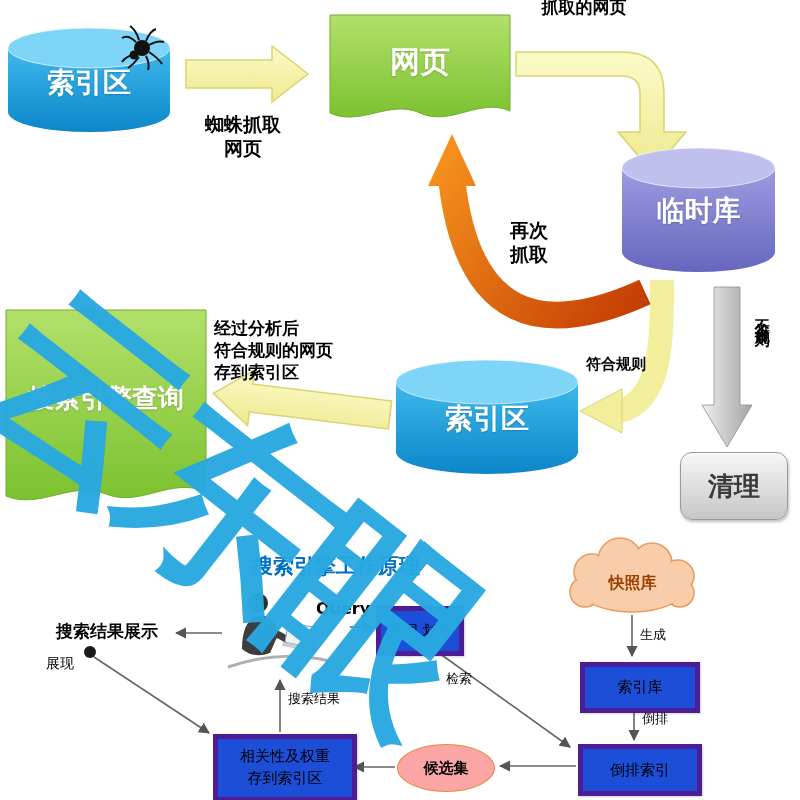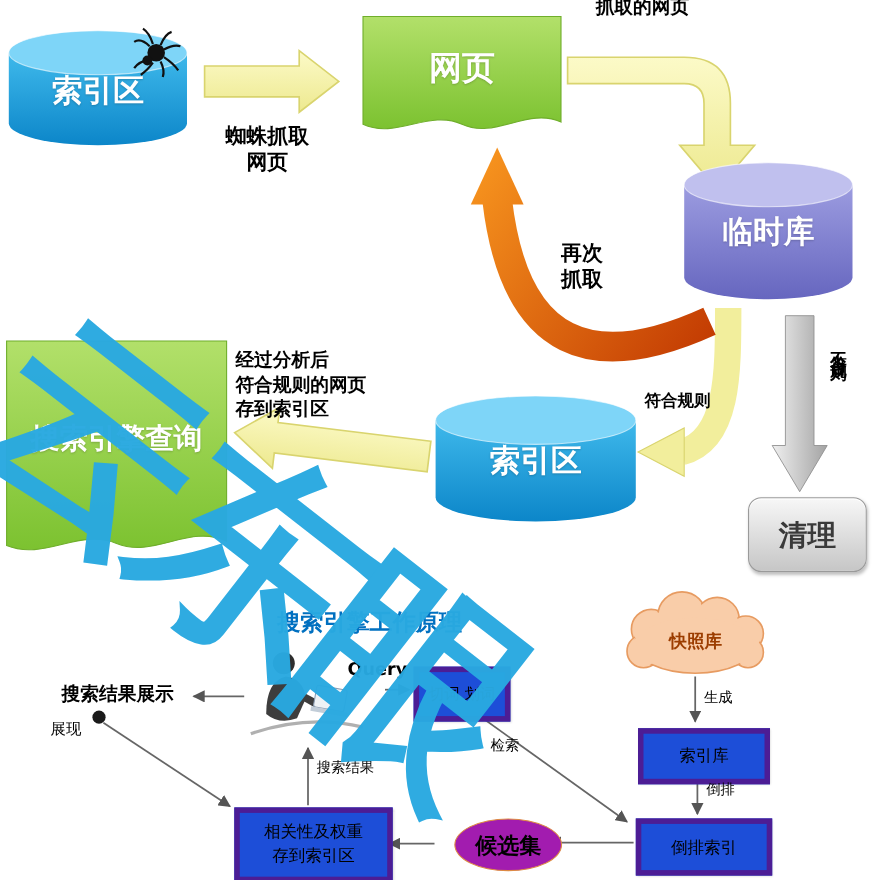--- a/index.html
+++ b/index.html
@@ -10,23 +10,23 @@
   .sm{position:absolute;color:#000;font-weight:normal;font-size:13px;line-height:1.2;z-index:10;}
   .white-label{position:absolute;color:#fff;font-weight:bold;text-align:center;z-index:10;
                text-shadow:0 1px 2px rgba(0,0,0,0.2);}
   .fbox{position:absolute;background:#1d4ed8;border:5px solid #4c1d95;display:flex;flex-direction:column;
         align-items:center;justify-content:center;text-align:center;color:#000;font-size:15px;z-index:10;
         box-shadow:1px 1px 2px rgba(0,0,0,0.18);}
   .cleanbox{position:absolute;left:680px;top:452px;width:106px;height:66px;border-radius:12px;
         background:linear-gradient(#f7f7f7,#c6c6c6);border:1px solid #9a9a9a;display:flex;align-items:center;
         justify-content:center;font-size:26px;font-weight:bold;color:#3a3a3a;z-index:10;
         box-shadow:inset 0 1px 0 #fff,1px 2px 3px rgba(0,0,0,0.25);}
-  .ellipse{position:absolute;left:413px;top:744px;width:96px;height:46px;border-radius:50%;
-        background:#a21caf;border:1px solid #dd8a44;display:flex;align-items:center;justify-content:center;
-        font-size:20px;font-weight:bold;color:#000;z-index:10;}
+  .ellipse{position:absolute;left:397px;top:744px;width:96px;height:46px;border-radius:50%;
+        background:#fca5a5;border:1px solid #dd8a44;display:flex;align-items:center;justify-content:center;
+        font-size:15px;font-weight:bold;color:#000;z-index:10;}
   #watermark{position:absolute;left:72px;top:258px;font-size:198px;font-weight:900;color:#29a9e1;
         transform:rotate(38deg);transform-origin:0 0;letter-spacing:-16px;white-space:nowrap;
         z-index:50;pointer-events:none;opacity:0.97;line-height:1;}
   .vert{writing-mode:vertical-rl;letter-spacing:3px;}
 </style>
 </head>
 <body>
 
 <div id="stage">
 

